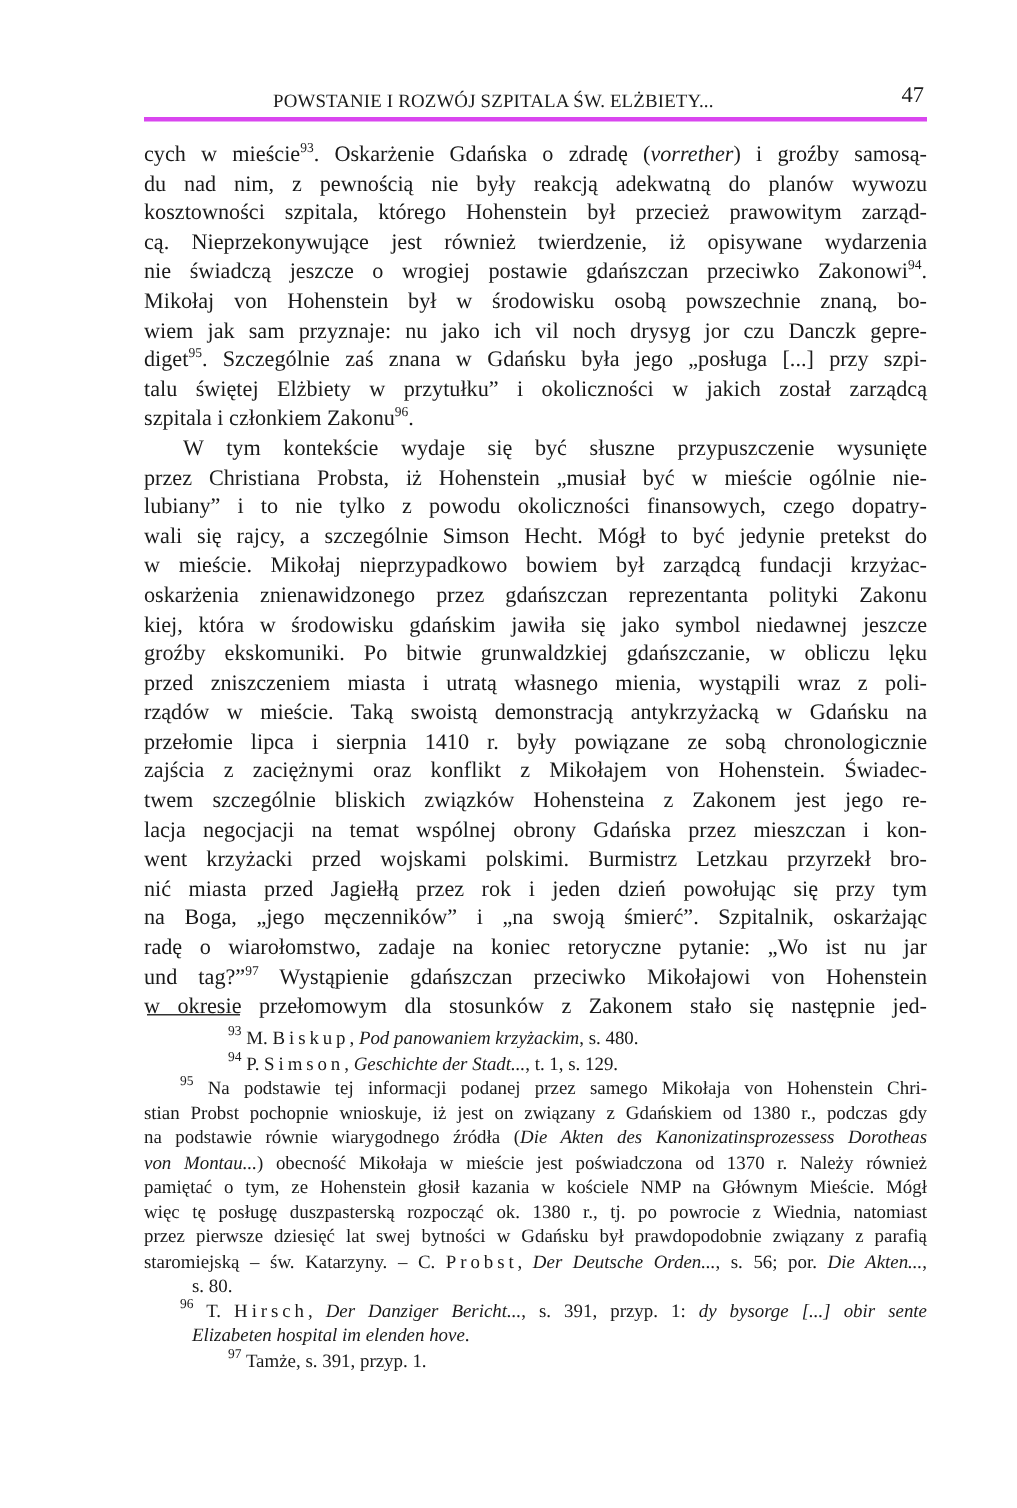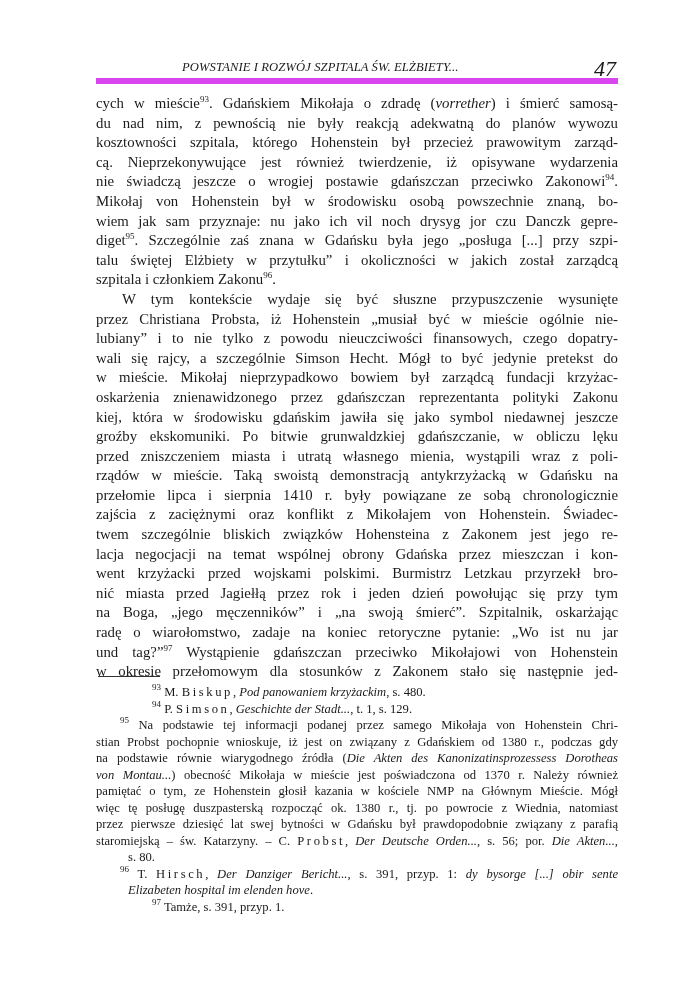--- a/index.html
+++ b/index.html
@@ -1,21 +1,21 @@
 <!DOCTYPE html>
 <html><head>
 <meta charset="utf-8">
 <style>
   html, body { margin: 0; padding: 0; background: #ffffff; }
   body { width: 678px; height: 1005px; position: relative; overflow: hidden;
          font-family: "Liberation Serif", "DejaVu Serif", serif; color: #1a1a1a; }
   .page { position: absolute; left: 96px; top: 56px; width: 522px; }
-  .running-head { position: relative; height: 22px; border-bottom: 6px solid #d946ef; font-style: italic; }
+  .running-head { position: relative; height: 22px; border-bottom: 3px solid #d946ef; }
   .running-title { position: absolute; left: 86px; top: 4px; font-size: 12.6px; letter-spacing: 0.1px; }
-  .page-number { position: absolute; right: 2px; top: 0px; font-size: 22px; margin-left: 20px; }
+  .page-number { position: absolute; right: 2px; top: 0px; font-size: 15px; margin-left: 20px; }
   .body-text { position: absolute; top: 38px; left: 0; width: 522px; font-size: 14.8px; line-height: 19.6px; }
   .line { white-space: nowrap; text-align: justify; text-align-last: justify; display: block; height: 19.6px; }
   .line.last { text-align-last: left; }
   .line.indent { padding-left: 26px; }
   sup { font-size: 9px; line-height: 0; vertical-align: 6px; }
   .footnote-rule { position: absolute; top: 620px; left: 2px; width: 62px; border-top: 1px solid #333; }
   .footnotes { position: absolute; top: 628px; left: 0; width: 522px; font-size: 12.6px; line-height: 16.5px; }
   .fn-line { display: block; white-space: nowrap; text-align: justify; text-align-last: justify; height: 16.5px; }
   .fn-line.last { text-align-last: left; margin-left: 32px; }
   .fn-line.indent { padding-left: 24px; }
@@ -25,33 +25,33 @@
 </head>
 <body>
 
 <div class="page">
   <div class="running-head">
     <span class="running-title">POWSTANIE I ROZWÓJ SZPITALA ŚW. ELŻBIETY...</span>
     <span class="page-number">47</span>
   </div>
 
   <div class="body-text" id="body-text">
-      <span class="line"><span>cych w mieście</span><sup>93</sup><span>. Gdańskiem Mikołaja o zdradę (</span><i>vorrether</i><span>) i śmierć samosą-</span></span>
+      <span class="line"><span>cych w mieście</span><sup>93</sup><span>. Oskarżenie Gdańska o zdradę (</span><i>vorrether</i><span>) i groźby samosą-</span></span>
       <span class="line"><span>du nad nim, z pewnością nie były reakcją adekwatną do planów wywozu</span></span>
       <span class="line"><span>kosztowności szpitala, którego Hohenstein był przecież prawowitym zarząd-</span></span>
       <span class="line"><span>cą. Nieprzekonywujące jest również twierdzenie, iż opisywane wydarzenia</span></span>
       <span class="line"><span>nie świadczą jeszcze o wrogiej postawie gdańszczan przeciwko Zakonowi</span><sup>94</sup><span>.</span></span>
       <span class="line"><span>Mikołaj von Hohenstein był w środowisku osobą powszechnie znaną, bo-</span></span>
       <span class="line"><span>wiem jak sam przyznaje: nu jako ich vil noch drysyg jor czu Danczk gepre-</span></span>
       <span class="line"><span>diget</span><sup>95</sup><span>. Szczególnie zaś znana w Gdańsku była jego „posługa [...] przy szpi-</span></span>
       <span class="line"><span>talu świętej Elżbiety w przytułku” i okoliczności w jakich został zarządcą</span></span>
       <span class="line last"><span>szpitala i członkiem Zakonu</span><sup>96</sup><span>.</span></span>
       <span class="line indent"><span>W tym kontekście wydaje się być słuszne przypuszczenie wysunięte</span></span>
       <span class="line"><span>przez Christiana Probsta, iż Hohenstein „musiał być w mieście ogólnie nie-</span></span>
-      <span class="line"><span>lubiany” i to nie tylko z powodu nieuczciwości finansowych, czego dopatry-</span></span>
+      <span class="line"><span>lubiany” i to nie tylko z powodu okoliczności finansowych, czego dopatry-</span></span>
       <span class="line"><span>wali się rajcy, a szczególnie Simson Hecht. Mógł to być jedynie pretekst do</span></span>
       <span class="line"><span>w mieście. Mikołaj nieprzypadkowo bowiem był zarządcą fundacji krzyżac-</span></span>
       <span class="line"><span>oskarżenia znienawidzonego przez gdańszczan reprezentanta polityki Zakonu</span></span>
       <span class="line"><span>kiej, która w środowisku gdańskim jawiła się jako symbol niedawnej jeszcze</span></span>
       <span class="line"><span>groźby ekskomuniki. Po bitwie grunwaldzkiej gdańszczanie, w obliczu lęku</span></span>
       <span class="line"><span>przed zniszczeniem miasta i utratą własnego mienia, wystąpili wraz z poli-</span></span>
       <span class="line"><span>rządów w mieście. Taką swoistą demonstracją antykrzyżacką w Gdańsku na</span></span>
       <span class="line"><span>przełomie lipca i sierpnia 1410 r. były powiązane ze sobą chronologicznie</span></span>
       <span class="line"><span>zajścia z zaciężnymi oraz konflikt z Mikołajem von Hohenstein. Świadec-</span></span>
       <span class="line"><span>twem szczególnie bliskich związków Hohensteina z Zakonem jest jego re-</span></span>

